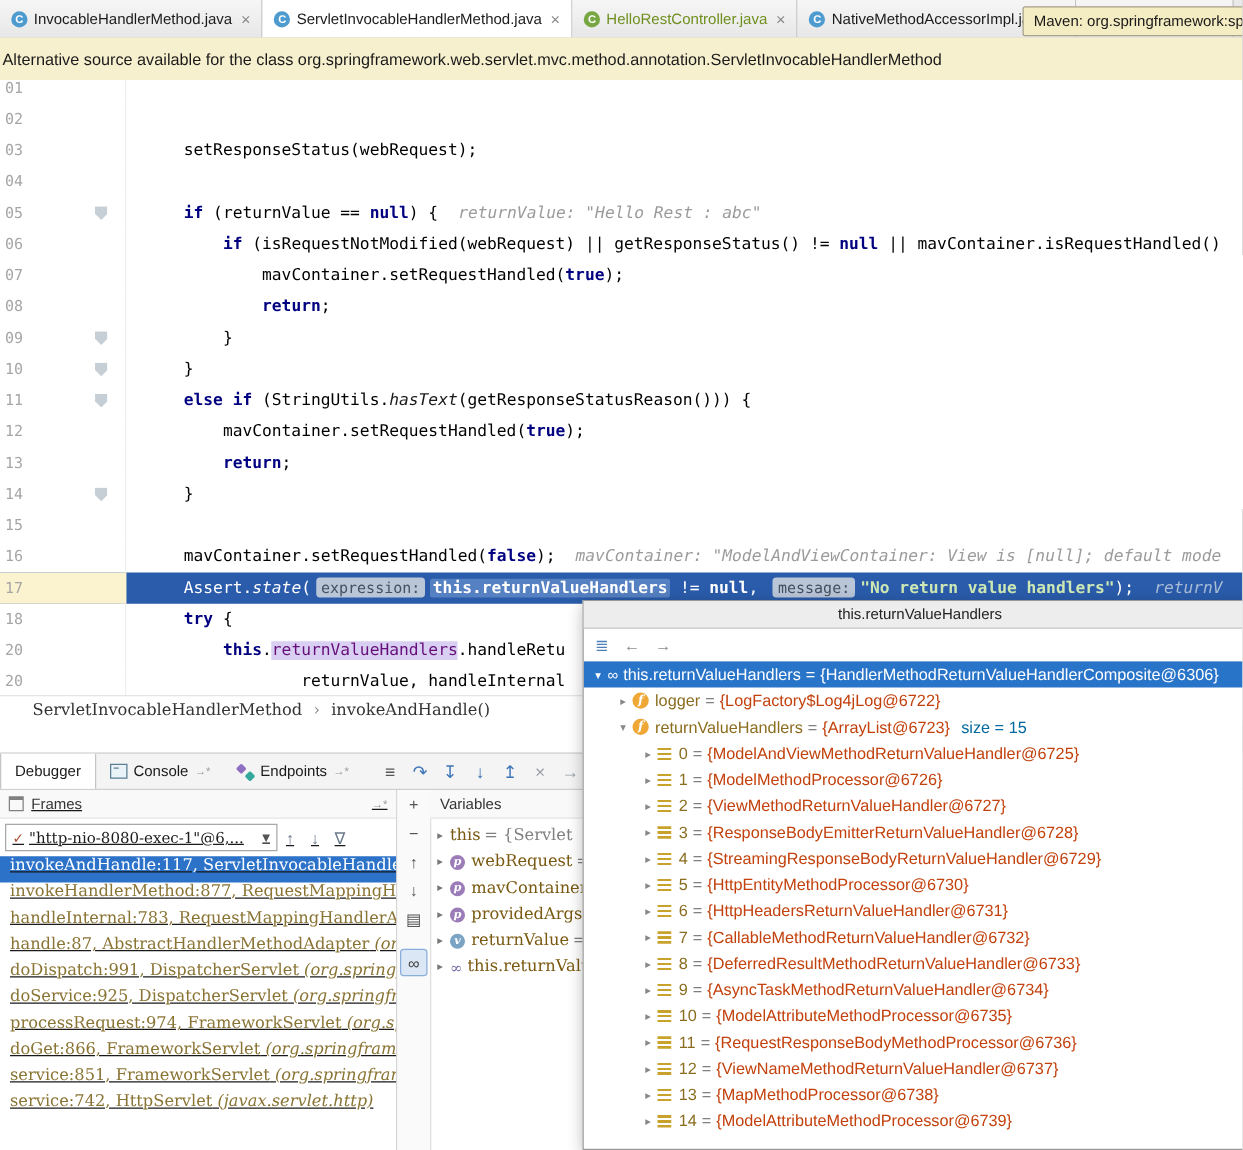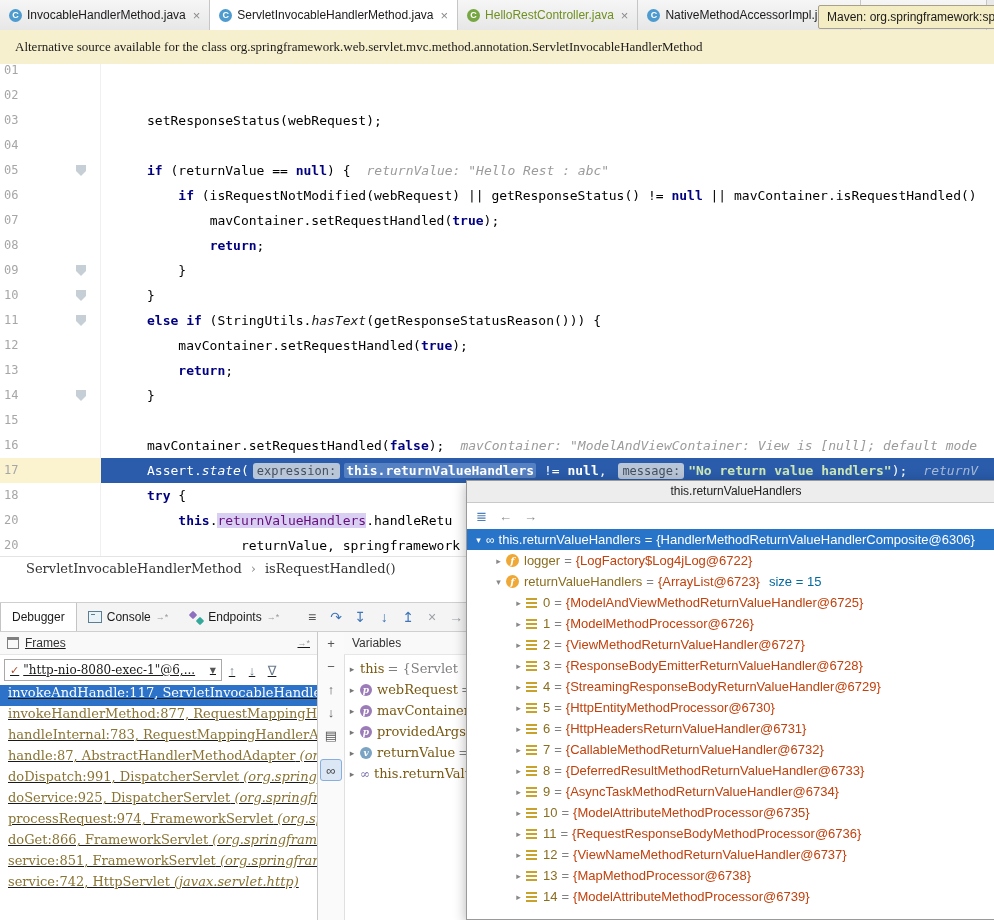--- a/index.html
+++ b/index.html
@@ -12,21 +12,21 @@
   .tab{display:flex;align-items:center;gap:5px;padding:0 9px;border-right:1px solid #C6C6C6;
        background:linear-gradient(#F6F6F6,#E7E7E7);white-space:nowrap;}
   .tab.active{background:#FFFFFF;}
   .tab-icon{width:13px;height:13px;border-radius:50%;color:#fff;font-size:9px;font-weight:bold;
             display:flex;align-items:center;justify-content:center;flex:0 0 13px;}
   .tab-close{color:#8a8a8a;font-size:13px;margin-left:2px;}
 
   
   .banner{position:absolute;left:0;top:30px;width:100%;height:34px;background:#F7F0CE;
           border-bottom:1px solid #D9CFA6;display:flex;align-items:center;font-size:13px;}
-  .banner>span{padding-left:15px;font-family:Liberation Serif, serif;}
+  .banner>span{padding-left:2px;}
   .banner-btn{position:absolute;left:818px;top:5px;height:22px;background:#F4ECC3;
               border:1px solid #A8A089;border-radius:2px;display:flex;align-items:center;
               padding:0 8px;font-size:12px;white-space:nowrap;}
 
   
   .editor{position:absolute;left:0;top:64px;width:100%;height:492px;background:#fff;overflow:hidden;}
   .lines{position:absolute;top:-6px;left:0;width:100%;}
   .line{position:relative;height:25px;display:flex;white-space:pre;
         font:13px/25px "DejaVu Sans Mono",monospace;}
   .gutter{flex:0 0 100px;position:relative;border-right:1px solid #F0F0F0;}
@@ -184,28 +184,28 @@
         <div class="line"><div class="gutter"><span class="num">10</span><span class="mark"></span></div><div class="codetext"><span class="pl">}</span></div></div>
         <div class="line"><div class="gutter"><span class="num">11</span><span class="mark"></span></div><div class="codetext"><span class="kw">else</span><span class="pl"> </span><span class="kw">if</span><span class="pl"> (StringUtils.</span><span class="it">hasText</span><span class="pl">(getResponseStatusReason())) {</span></div></div>
         <div class="line"><div class="gutter"><span class="num">12</span></div><div class="codetext">    <span class="pl">mavContainer.setRequestHandled(</span><span class="kw">true</span><span class="pl">);</span></div></div>
         <div class="line"><div class="gutter"><span class="num">13</span></div><div class="codetext">    <span class="kw">return</span><span class="pl">;</span></div></div>
         <div class="line"><div class="gutter"><span class="num">14</span><span class="mark"></span></div><div class="codetext"><span class="pl">}</span></div></div>
         <div class="line"><div class="gutter"><span class="num">15</span></div><div class="codetext"></div></div>
         <div class="line"><div class="gutter"><span class="num">16</span></div><div class="codetext"><span class="pl">mavContainer.setRequestHandled(</span><span class="kw">false</span><span class="pl">);</span><span class="hint">mavContainer: "ModelAndViewContainer: View is [null]; default mode</span></div></div>
         <div class="line exec"><div class="gutter"><span class="num">17</span></div><div class="codetext"><span class="pl">Assert.</span><span class="it">state</span><span class="pl">(</span><span class="chip">expression:</span><span class="sel">this.returnValueHandlers</span><span class="pl"> != </span><span class="kw">null</span><span class="pl">, </span><span class="chip">message:</span><span class="str">"No return value handlers"</span><span class="pl">);</span><span class="hint">returnV</span></div></div>
         <div class="line"><div class="gutter"><span class="num">18</span></div><div class="codetext"><span class="kw">try</span><span class="pl"> {</span></div></div>
         <div class="line"><div class="gutter"><span class="num">20</span></div><div class="codetext">    <span class="kw">this</span><span class="pl">.</span><span class="fldsel">returnValueHandlers</span><span class="pl">.handleRetu</span></div></div>
-        <div class="line"><div class="gutter"><span class="num">20</span></div><div class="codetext">            <span class="pl">returnValue, springframework</span></div></div>
+        <div class="line"><div class="gutter"><span class="num">20</span></div><div class="codetext">            <span class="pl">returnValue, handleInternal</span></div></div>
       </div>
   </div>
 
   <div class="breadcrumbs" id="breadcrumbs">
       <span class="bc-item">ServletInvocableHandlerMethod</span>
       <span class="bc-sep">›</span>
-      <span class="bc-item">isRequestHandled()</span>
+      <span class="bc-item">invokeAndHandle()</span>
     </div>
 
   <div class="debugbar" id="debugbar">
       <div class="dtab sel">
         <span>Debugger</span>
       </div>
       <div class="dtab">
         <span class="console-icon"></span>
         <span>Console</span>
         <span class="deco">→*</span>

